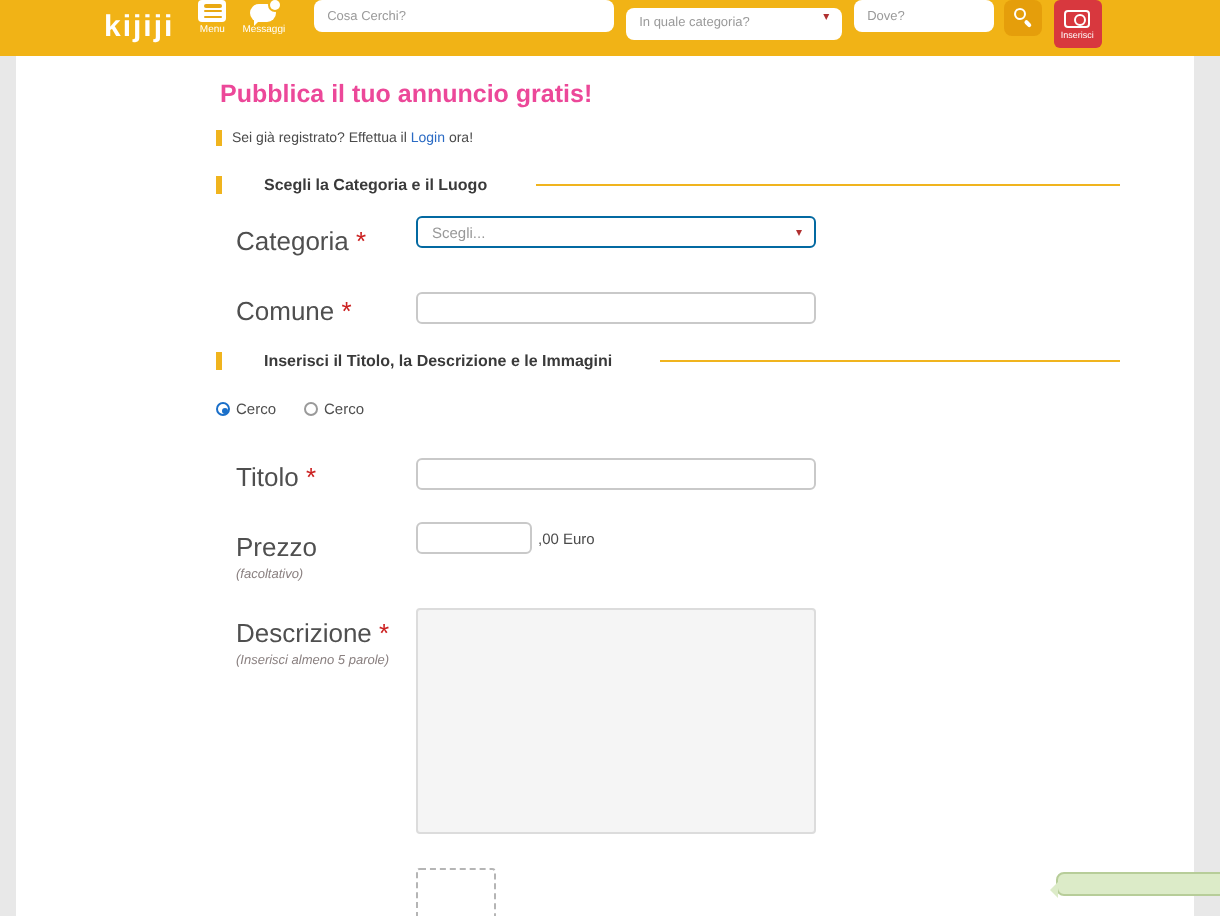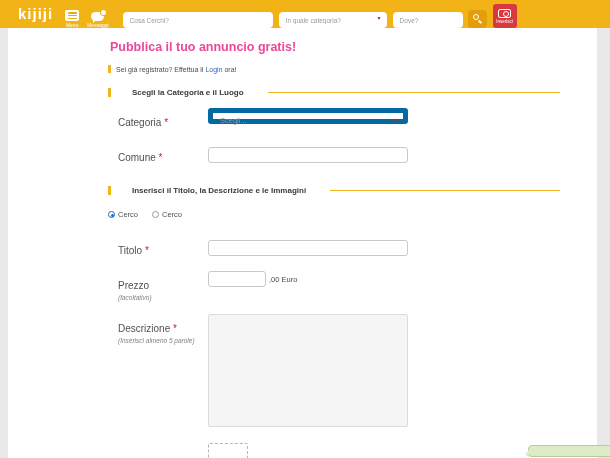--- a/index.html
+++ b/index.html
@@ -7,22 +7,22 @@
   body {
     font-family: "Liberation Sans", "DejaVu Sans", sans-serif;
     background:#e8e8e8;
     overflow:hidden;
     position:relative;
   }
 
   
   .topbar {
     height:28px; background:#f1b316;
-    display:flex; align-items:flex-end;
-    padding-left:18px;
+    display:flex; align-items:flex-start;
+    padding-left:52px;
   }
   .logo {
     color:#fff; font-weight:bold; font-size:15px; letter-spacing:1px;
     margin-right:12px; line-height:28px;
   }
   .hdr-btn { display:flex; flex-direction:column; align-items:center; margin-right:8px; cursor:pointer; }
   .hdr-btn .lbl { color:#fff; font-size:5px; margin-top:1px; }
   .burger { width:14px; height:11px; background:#fff; border-radius:2px; padding:2px 2.5px;
             display:flex; flex-direction:column; justify-content:space-between; }
   .burger i { display:block; height:1.5px; background:#e9a913; border-radius:1px; }
@@ -77,32 +77,32 @@
   .login-text { font-size:7px; color:#4a4a4a; }
   .login-text a { color:#2b6bc4; text-decoration:none; cursor:pointer; }
 
   .section-title { display:flex; align-items:center; margin-bottom:11px;gap:16px; }
   .section-title .gold-bar { height:9px; }
   .section-text { font-size:8px; font-weight:bold; color:#3a3a3a; white-space:nowrap; }
   .rule { flex:1; border-top:1px solid #f0b41e; margin-left:8px; }
 
   .form-row { display:flex; margin-bottom:13px; }
   .label-col { width:100px; flex:none; padding:4px 6px 0 10px; }
-  .label { font-size:10px; color:#4f4f4f; }
+  .label { font-size:13px; color:#4f4f4f; }
   .req { color:#cc2222; }
   .note { font-size:6.5px; font-style:italic; color:#8a8080; margin-top:1px; }
   .ctrl-col { position:relative; }
 
   .txt-input {
     width:200px; height:16px; border:1px solid #c9c9c9; border-radius:3px;
     font-size:7.5px; color:#444; padding:0 7px; outline:none; background:#fff;
     font-family:"Liberation Sans", sans-serif;
   }
   .fake-select {
-    width:200px; height:16px; border:5px solid #0369a1; border-radius:3px;
+    width:200px; height:16px; border:1px solid #0369a1; border-radius:3px;
     font-size:7.5px; color:#999; padding:3px 7px; position:relative; cursor:pointer; background:#fff;
   }
   .fake-select .caret { top:4px; }
 
   .radio-row { display:flex; align-items:center; padding-top:4px; }
   .radio { width:7px; height:7px; border-radius:50%; background:#fff; border:1px solid #9a9a9a;
            margin-right:3px; position:relative; cursor:pointer; }
   .radio.sel { border-color:#1a6fc9; }
   .radio.sel::after { content:""; position:absolute; left:1.5px; top:1.5px; width:3px; height:3px;
            border-radius:50%; background:#1a6fc9; }
@@ -192,21 +192,21 @@
           <span class="req">*</span></span>
       </div>
       <div class="ctrl-col">
         <div class="fake-select">
           <span>Scegli...</span>
           <span class="caret">▾</span>
         </div>
       </div>
     </div>
 
-    <div class="form-row" style="margin-bottom:21px;">
+    <div class="form-row" style="margin-bottom:11px;">
       <div class="label-col">
         <span class="label"><span>Comune</span>
           <span class="req">*</span></span>
       </div>
       <div class="ctrl-col">
         <input class="txt-input" value="" style="">
       </div>
     </div>
 
     <div class="section-title">

